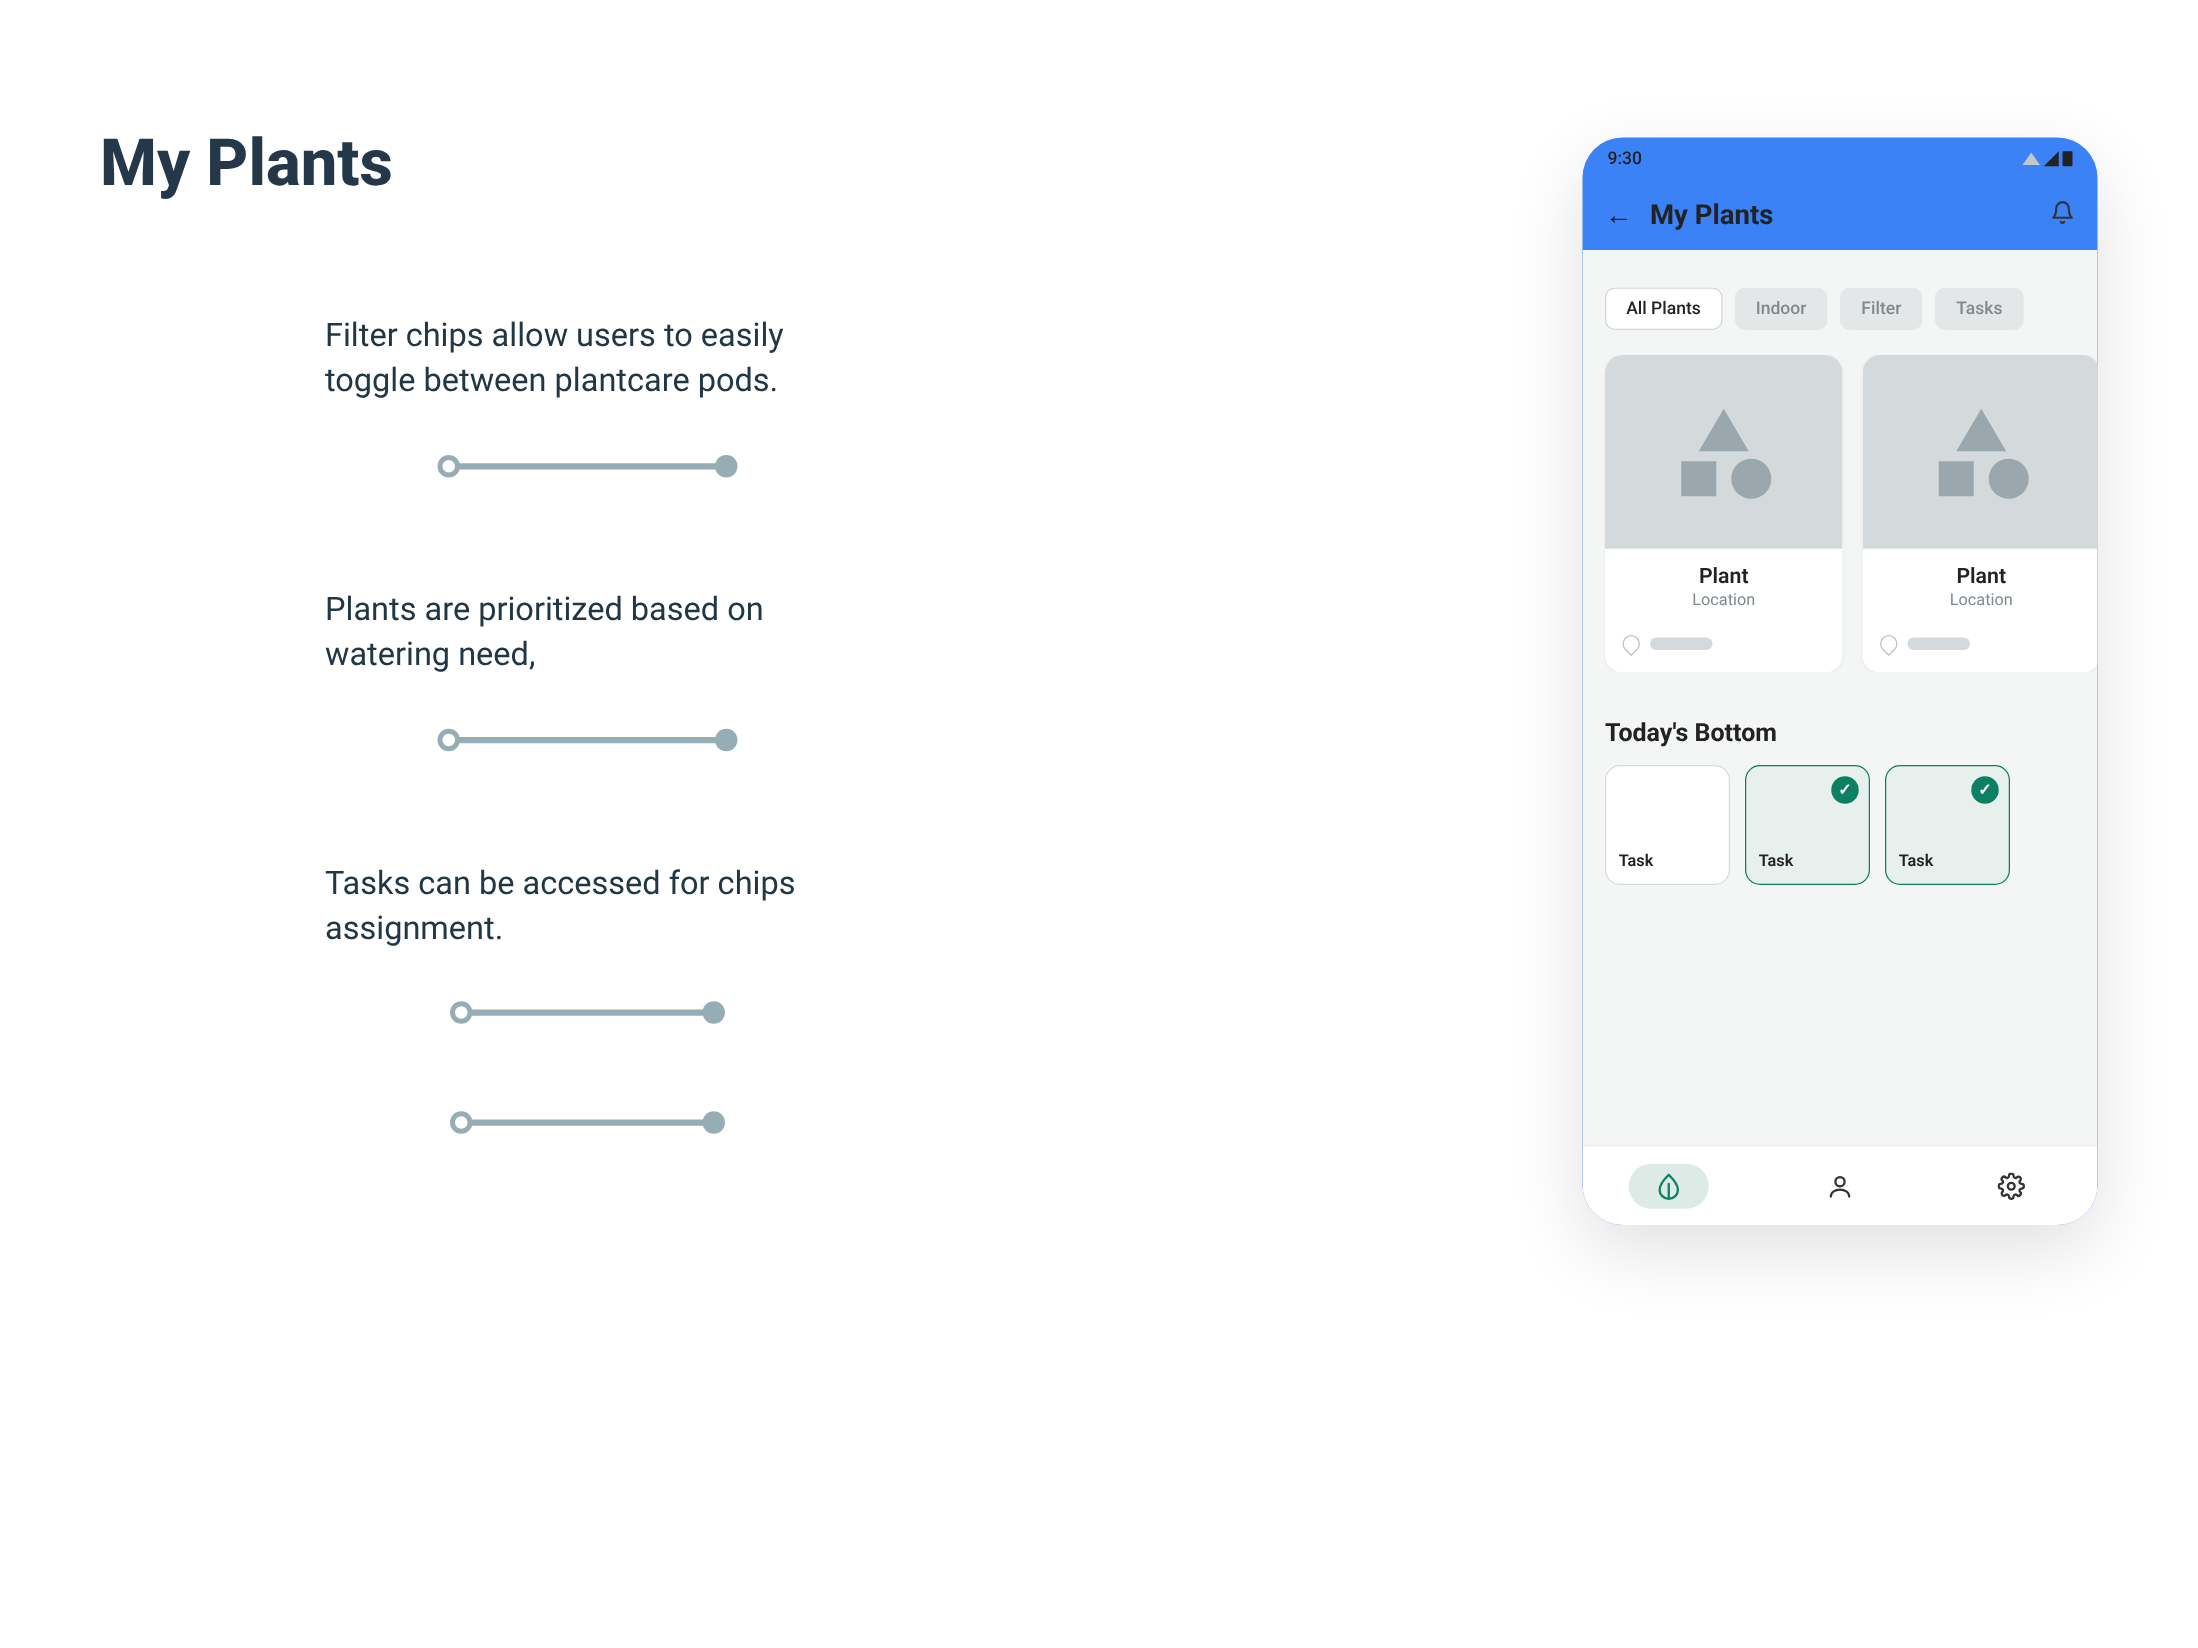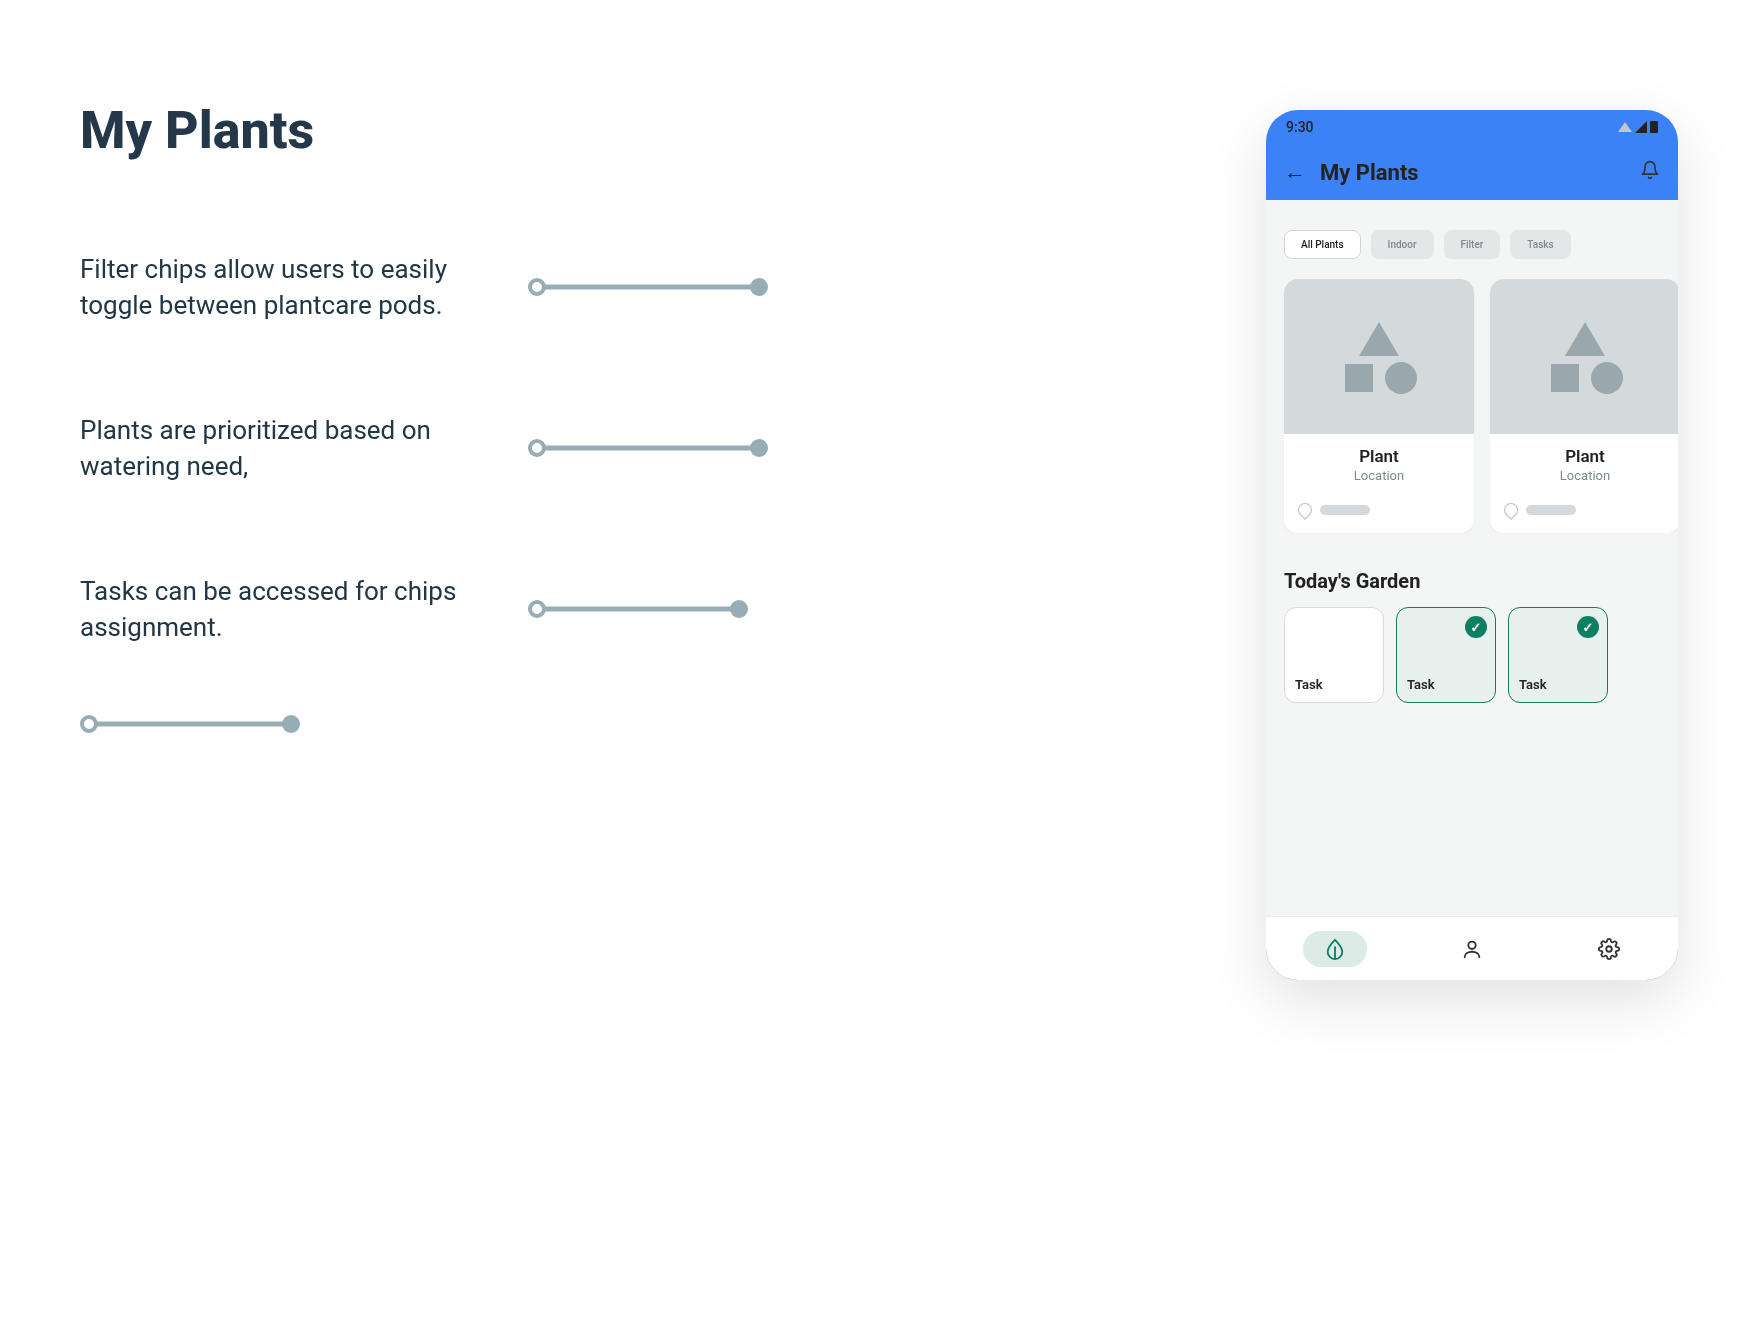--- a/index.html
+++ b/index.html
@@ -21,22 +21,23 @@
   }
   .headline {
     font-size: 52px;
     font-weight: 800;
     color: #24384a;
     margin-bottom: 90px;
   }
   .feature-row {
     display: flex;
     align-items: center;
-    gap: 28px;
+    gap: 40px;
     margin-bottom: 88px;
+    flex-direction: column;
   }
   .feature-text {
     font-size: 26px;
     line-height: 1.4;
     color: #223745;
     max-width: 420px;
   }
   .connector {
     flex-shrink: 0;
     width: 240px;
@@ -123,21 +124,21 @@
 
   .chips {
     display: flex;
     gap: 10px;
     padding: 0 18px 20px 18px;
     overflow: hidden;
   }
   .chip {
     padding: 8px 16px;
     border-radius: 8px;
-    font-size: 10px;
+    font-size: 14px;
     background: #e3e7e8;
     color: #7e8a8e;
     border:1px solid transparent;
     flex-shrink:0;
     font-weight:500;
   }
   .chip.active {
     background:#fff;
     color:#222;
     border:1px solid #d0d6d8;
@@ -325,21 +326,21 @@
           <div class="card-title">Plant</div>
           <div class="card-sub">Location</div>
           <div class="card-foot">
             <span class="drop"></span>
             <span class="bar"></span>
           </div>
         </div>
       </div>
     </div>
 
-    <div class="section-title">Today's Garden</div>
+    <div class="section-title">Today's Bottom</div>
 
     <div class="tasks">
       <div class="task">
         <span>Task</span>
       </div>
       <div class="task done">
         <span class="check">✓</span>
         <span>Task</span>
       </div>
       <div class="task done">

